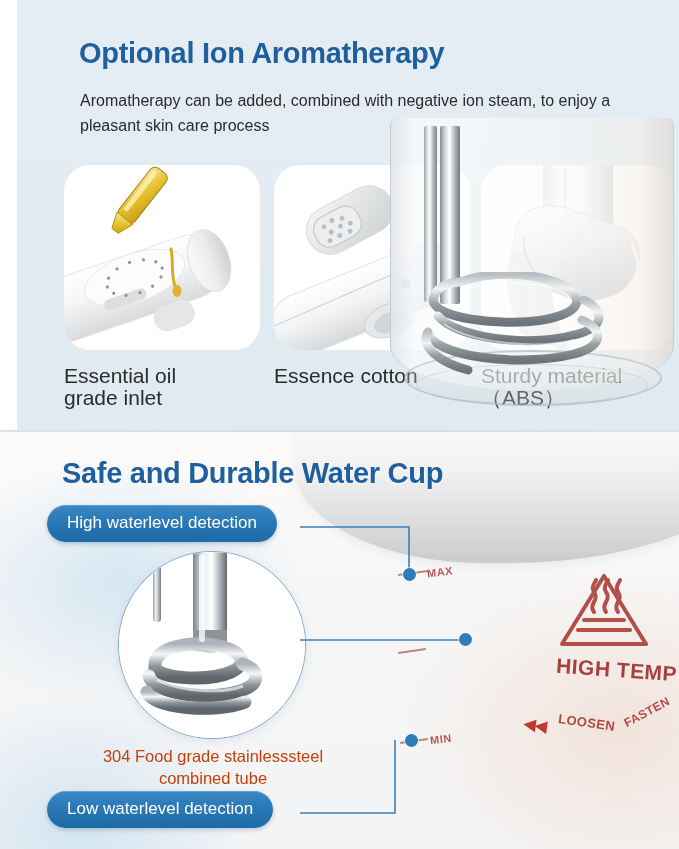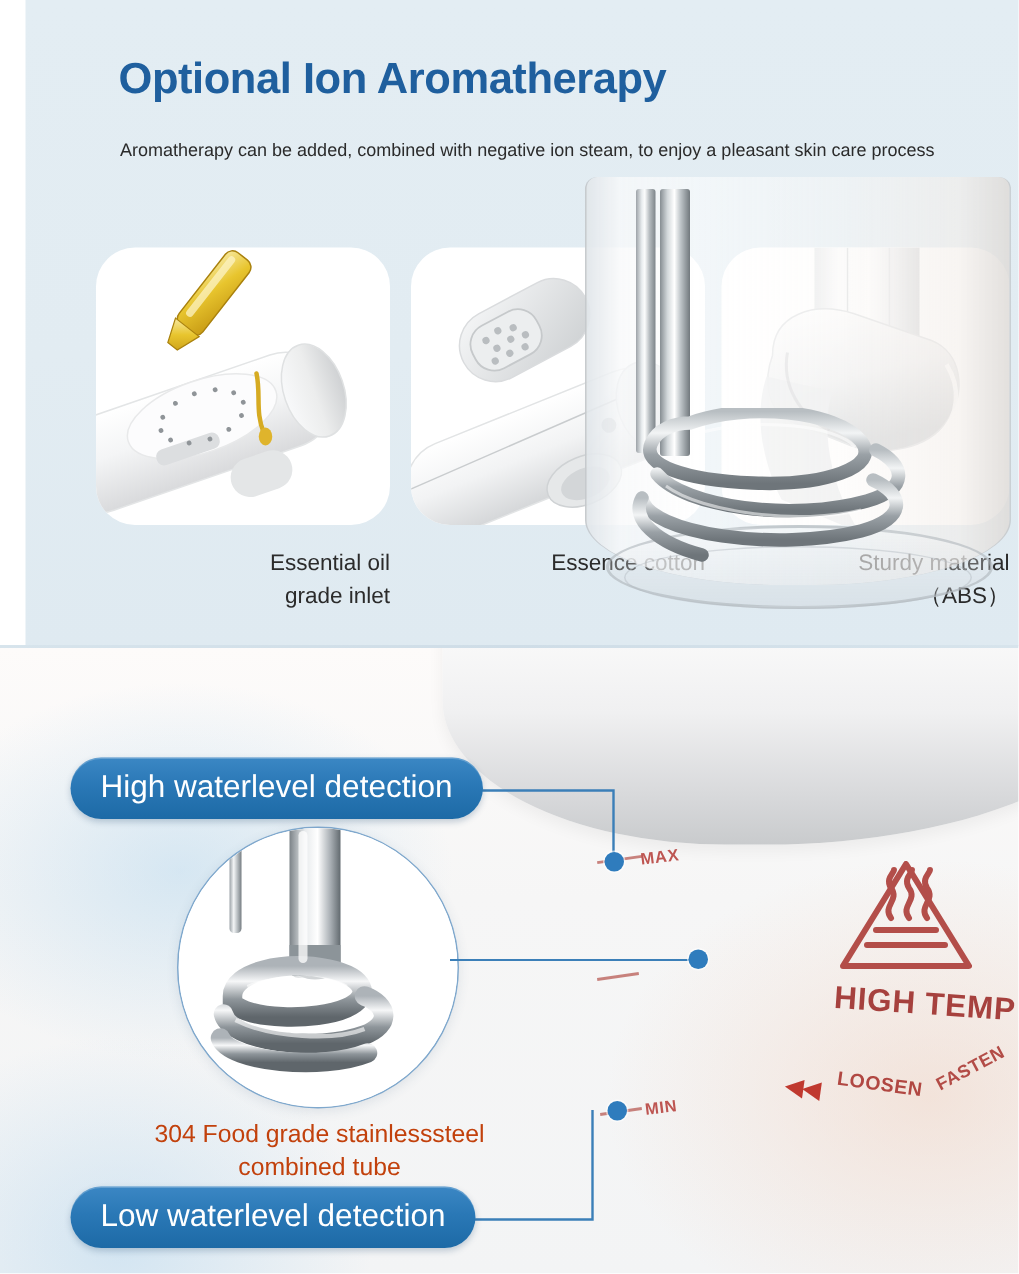--- a/index.html
+++ b/index.html
@@ -17,35 +17,35 @@
     background:linear-gradient(180deg,#e3edf3 0%,#e2ecf2 55%,#dfeaf1 100%);
     margin-left:17px;
   }
   .top-title{
     position:absolute;left:62px;top:37px;
     font-size:29px;font-weight:bold;color:#1f5f9e;
     letter-spacing:-0.3px;
   }
   .top-sub{
     position:absolute;left:63px;top:88px;width:560px;
-    font-size:12px;line-height:25px;color:#2b2b2b;
+    font-size:16px;line-height:25px;color:#2b2b2b;
   }
 
   
   .cards{position:absolute;left:0;top:165px;width:679px;height:250px;}
   .card{position:absolute;width:196px;}
   .card.c1{left:47px;}
   .card.c2{left:257px;}
   .card.c3{left:464px;}
   .thumb{
     position:relative;width:196px;height:185px;border-radius:26px;
     background:#ffffff;overflow:hidden;
   }
   .cap{
-    margin-top:15px;text-align:right;font-size:15px;line-height:22px;color:#2b2b2b;
+    margin-top:15px;text-align:left;font-size:21px;line-height:22px;color:#2b2b2b;
   }
   .c3 .thumb{width:192px;}
   .c3 .cap{width:192px;}
 
   
   .svgfill{display:block;width:100%;height:100%;}
 
   
   .section-bot{
     position:absolute;left:0;top:431px;width:679px;height:418px;
@@ -164,21 +164,21 @@
     box-shadow:0 2px 8px rgba(60,90,120,.12);
   }
   .zoom-caption{
     position:absolute;left:48px;top:745px;width:330px;z-index:22;
     text-align:center;font-size:16.5px;line-height:22px;color:#c2410c;
   }
 
   
   .pill{
     position:absolute;z-index:26;
-    color:#ffffff;font-size:21px;
+    color:#ffffff;font-size:17px;
     padding:8px 20px 9px 20px;border-radius:22px;
     background:linear-gradient(180deg,#3b87c4 0%,#2a78b6 45%,#1d6aa6 100%);
     box-shadow:0 2px 4px rgba(30,70,110,.25), inset 0 1px 0 rgba(255,255,255,.22);
     white-space:nowrap;
   }
   .pill-high{left:47px;top:505px;}
   .pill-low{left:47px;top:791px;}
 
   
   .leader{position:absolute;z-index:24;}
@@ -363,20 +363,21 @@
       </div>
 
     </div>
   </div>
 
   <div class="divider"></div>
 
   <div class="section-bot">
     <div class="lid-stem"></div>
     <div class="lid"></div>
+    <div class="bot-title">Safe and Durable Water Cup</div>
   </div>
 
   <div class="cup">
     <div class="cup-body"></div>
     <div class="cup-base"></div>
     <div class="cup-base2"></div>
   </div>
 
   <div class="tube tube-a"></div>
   <div class="tube tube-b"></div>

